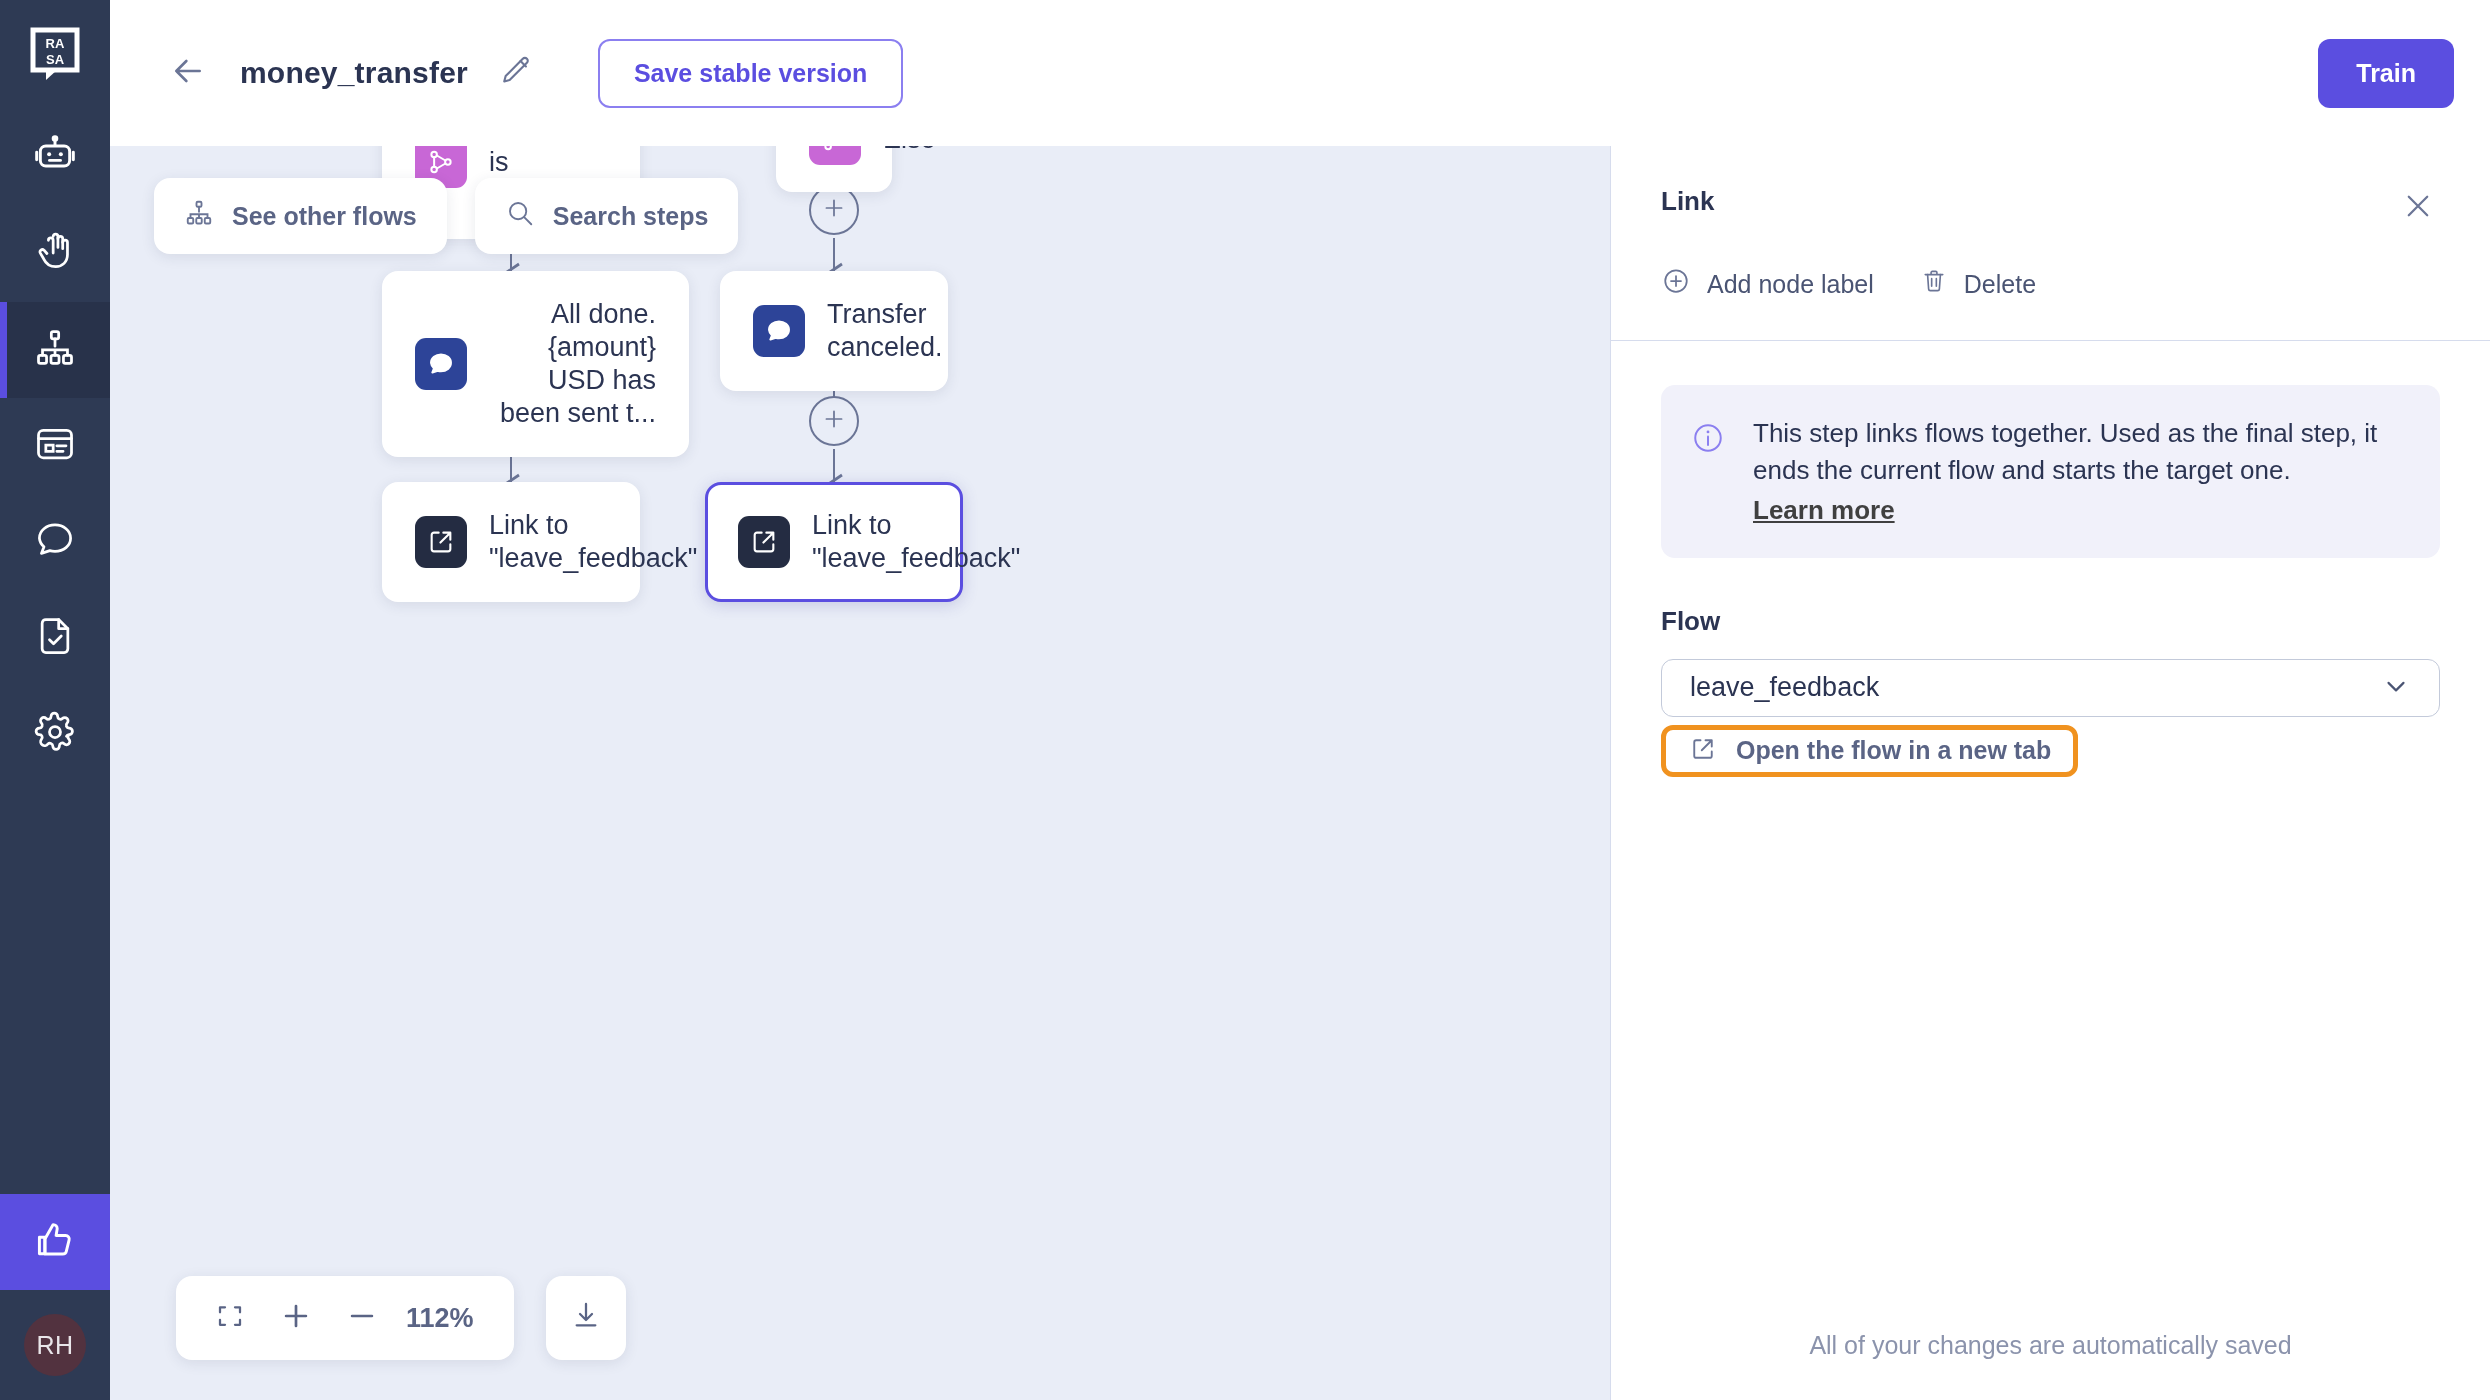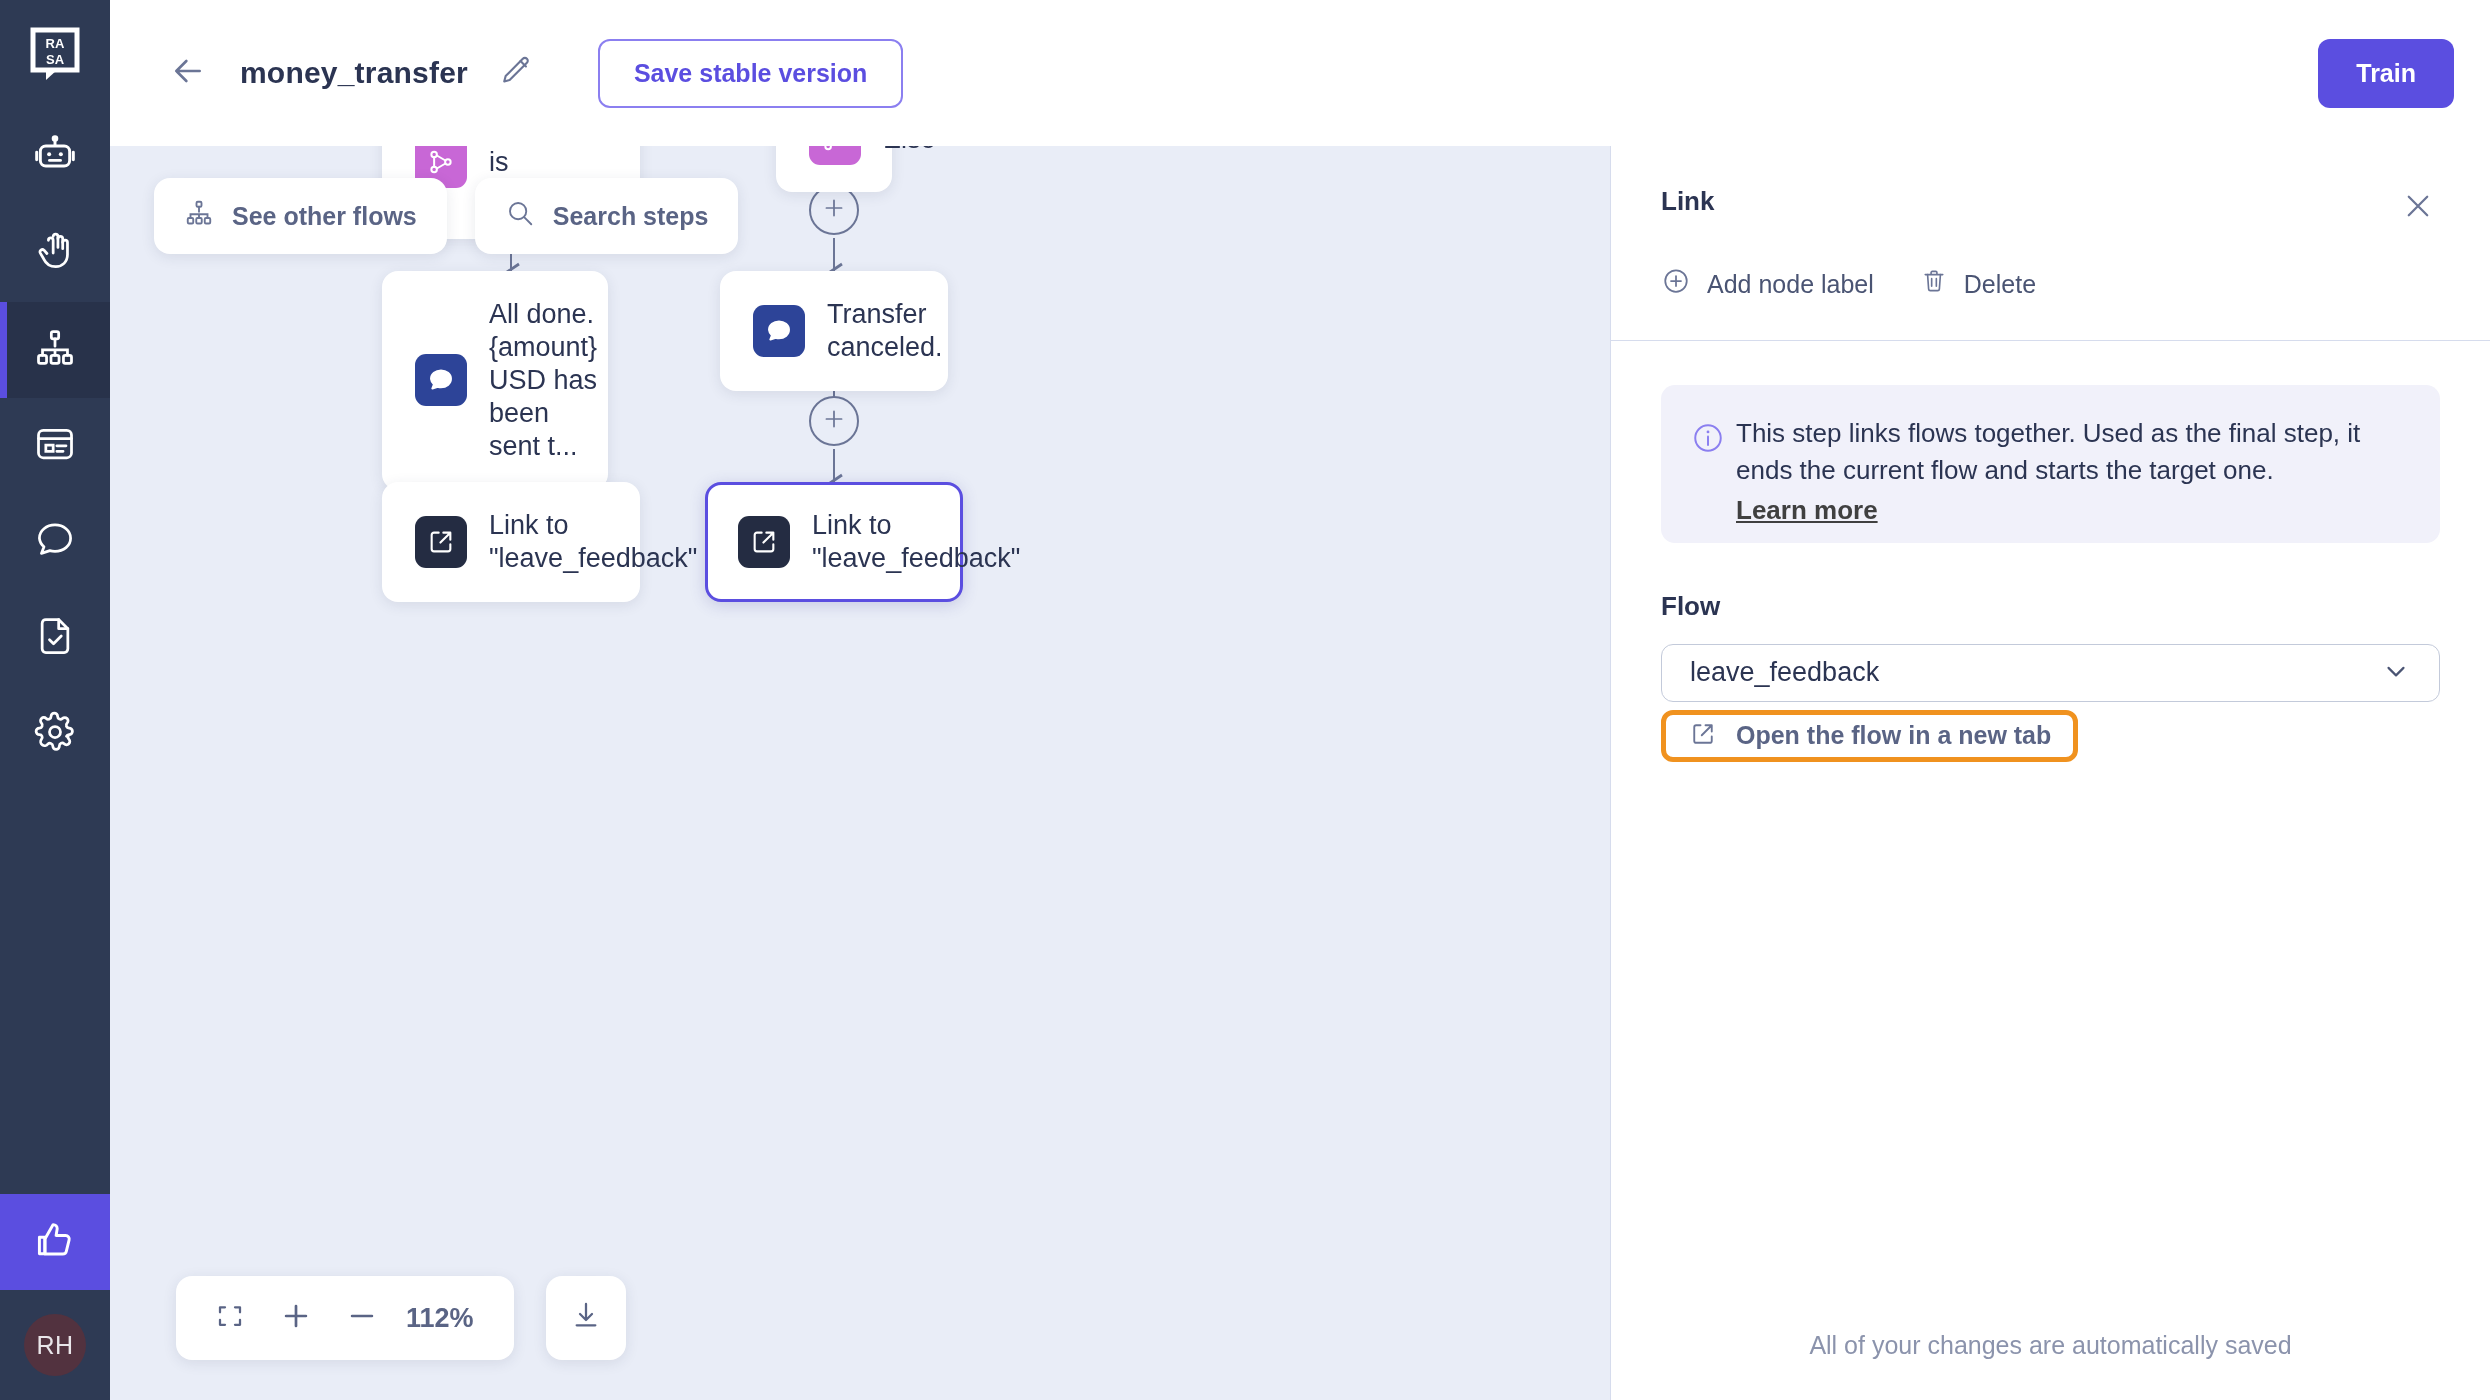--- a/index.html
+++ b/index.html
@@ -162,21 +162,21 @@
   .panel-actions { display: flex; align-items: center; gap: 46px; margin-top: 36px; padding-bottom: 38px; }
   .panel-action {
     display: flex; align-items: center; gap: 16px; cursor: pointer;
     font-size: 25px; color: #4a5473;
   }
   .panel-divider { height: 1px; background: #d6dced; }
   .panel-body { padding: 44px 50px 0 50px; flex: 1 1 auto; }
 
   .info-box {
     background: #f1f1fa; border-radius: 14px;
-    display: flex; gap: 11px; padding: 30px 34px 17px 30px;
+    display: flex; gap: 28px; padding: 30px 34px 32px 30px;
   }
   .info-icon { flex: 0 0 34px; margin-top: 6px; }
   .info-text { font-size: 26px; color: #2b3452; line-height: 1.42; }
   .learn-more {
     display: inline-block; margin-top: 6px; font-size: 26px;
     color: #404040; font-weight: bold; text-decoration: underline; cursor: pointer;
   }
 
   .field-label { font-size: 26px; font-weight: bold; color: #2b3452; margin-top: 48px; }
   .select-box {
@@ -396,21 +396,21 @@
           <svg width="30" height="30" viewBox="0 0 24 24" fill="none" stroke="#fff" stroke-width="1.6" stroke-linecap="round">
             <circle cx="6.5" cy="6" r="2.2"></circle>
               <circle cx="6.5" cy="18" r="2.2"></circle>
               <circle cx="17.5" cy="12" r="2.2"></circle>
             <path d="M6.5 8.2v7.6M8.7 6.8l6.8 4M8.7 17.2l6.8-4"></path>
           </svg>
         </div>
         <div class="node-label">Else</div>
       </div>
 
-      <div class="node" style="left:272px; top:125px; width:226px;">
+      <div class="node" style="left:272px; top:125px; width:307px;text-align:right;">
         <div class="node-icon ic-message">
           <svg width="28" height="28" viewBox="0 0 24 24" fill="none" stroke="#fff" stroke-width="1.8" stroke-linejoin="round">
             <path d="M20.5 11c0 4.1-3.8 7.2-8.5 7.2-1 0-1.9-.1-2.8-.4l-4.6 1.5 1.4-3.6A6.8 6.8 0 0 1 3.5 11c0-4.1 3.8-7.2 8.5-7.2s8.5 3.1 8.5 7.2Z" fill="#fff"></path>
           </svg>
         </div>
         <div class="node-label">All done. {amount}
 USD has been sent t...</div>
       </div>
 
       <div class="node" style="left:610px; top:125px; width:228px;">

